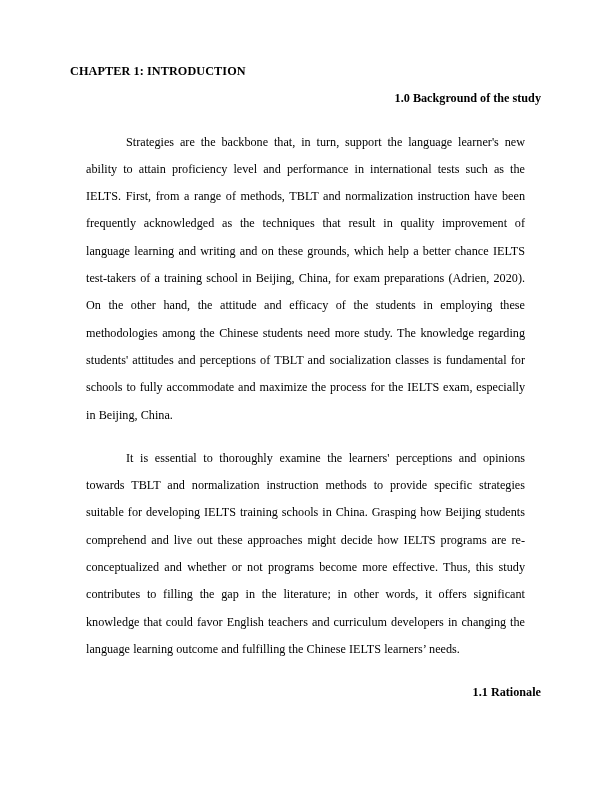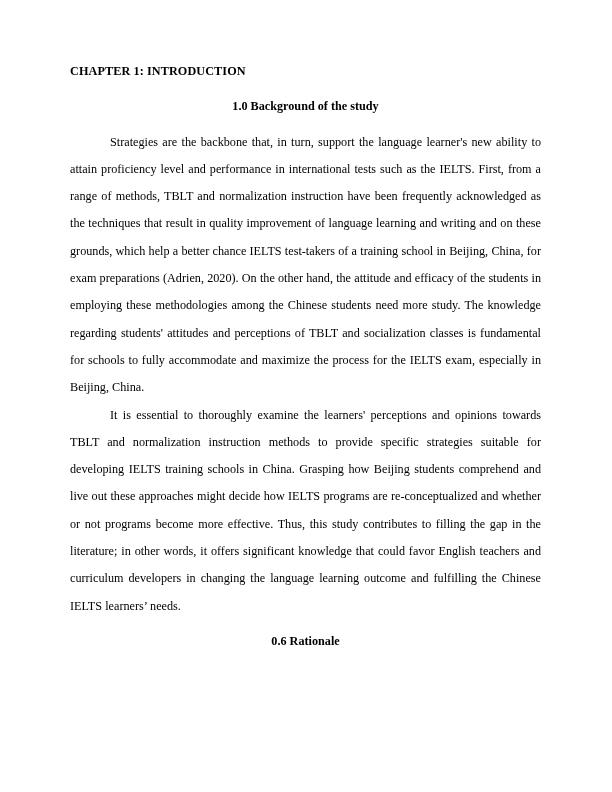--- a/index.html
+++ b/index.html
@@ -37,28 +37,28 @@
     font-size: 12.2px;
     line-height: 27.3px;
     margin: 0 0 0 0;
     letter-spacing: 0.1px;
   }
 
   .section-heading {
     font-weight: bold;
     font-size: 12.2px;
     line-height: 27.3px;
-    margin: 8px;
-    text-align: center;
+    margin: 0;
+    text-align: right;
   }
 
   .body-paragraph {
     font-size: 12.2px;
     line-height: 27.3px;
-    margin: 0;
+    margin: 16px;
     text-align: justify;
     text-justify: inter-word;
     text-indent: 40px;
     word-spacing: 0.1px;
   }
 
   
   .body-paragraph:last-child {
     text-align: justify;
   }
@@ -70,17 +70,17 @@
   <div id="content">
 
     <h1 class="doc-title">CHAPTER 1: INTRODUCTION</h1>
 
     <h2 class="section-heading">1.0 Background of the study</h2>
 
     <p class="body-paragraph">Strategies are the backbone that, in turn, support the language learner's new ability to attain proficiency level and performance in international tests such as the IELTS. First, from a range of methods, TBLT and normalization instruction have been frequently acknowledged as the techniques that result in quality improvement of language learning and writing and on these grounds, which help a better chance IELTS test-takers of a training school in Beijing, China, for exam preparations (Adrien, 2020). On the other hand, the attitude and efficacy of the students in employing these methodologies among the Chinese students need more study. The knowledge regarding students' attitudes and perceptions of TBLT and socialization classes is fundamental for schools to fully accommodate and maximize the process for the IELTS exam, especially in Beijing, China.</p>
 
     <p class="body-paragraph">It is essential to thoroughly examine the learners' perceptions and opinions towards TBLT and normalization instruction methods to provide specific strategies suitable for developing IELTS training schools in China. Grasping how Beijing students comprehend and live out these approaches might decide how IELTS programs are re-conceptualized and whether or not programs become more effective. Thus, this study contributes to filling the gap in the literature; in other words, it offers significant knowledge that could favor English teachers and curriculum developers in changing the language learning outcome and fulfilling the Chinese IELTS learners’ needs.</p>
 
-    <h2 class="section-heading">0.6 Rationale</h2>
+    <h2 class="section-heading">1.1 Rationale</h2>
 
 
   </div>
 </div>
 
 </body></html>

